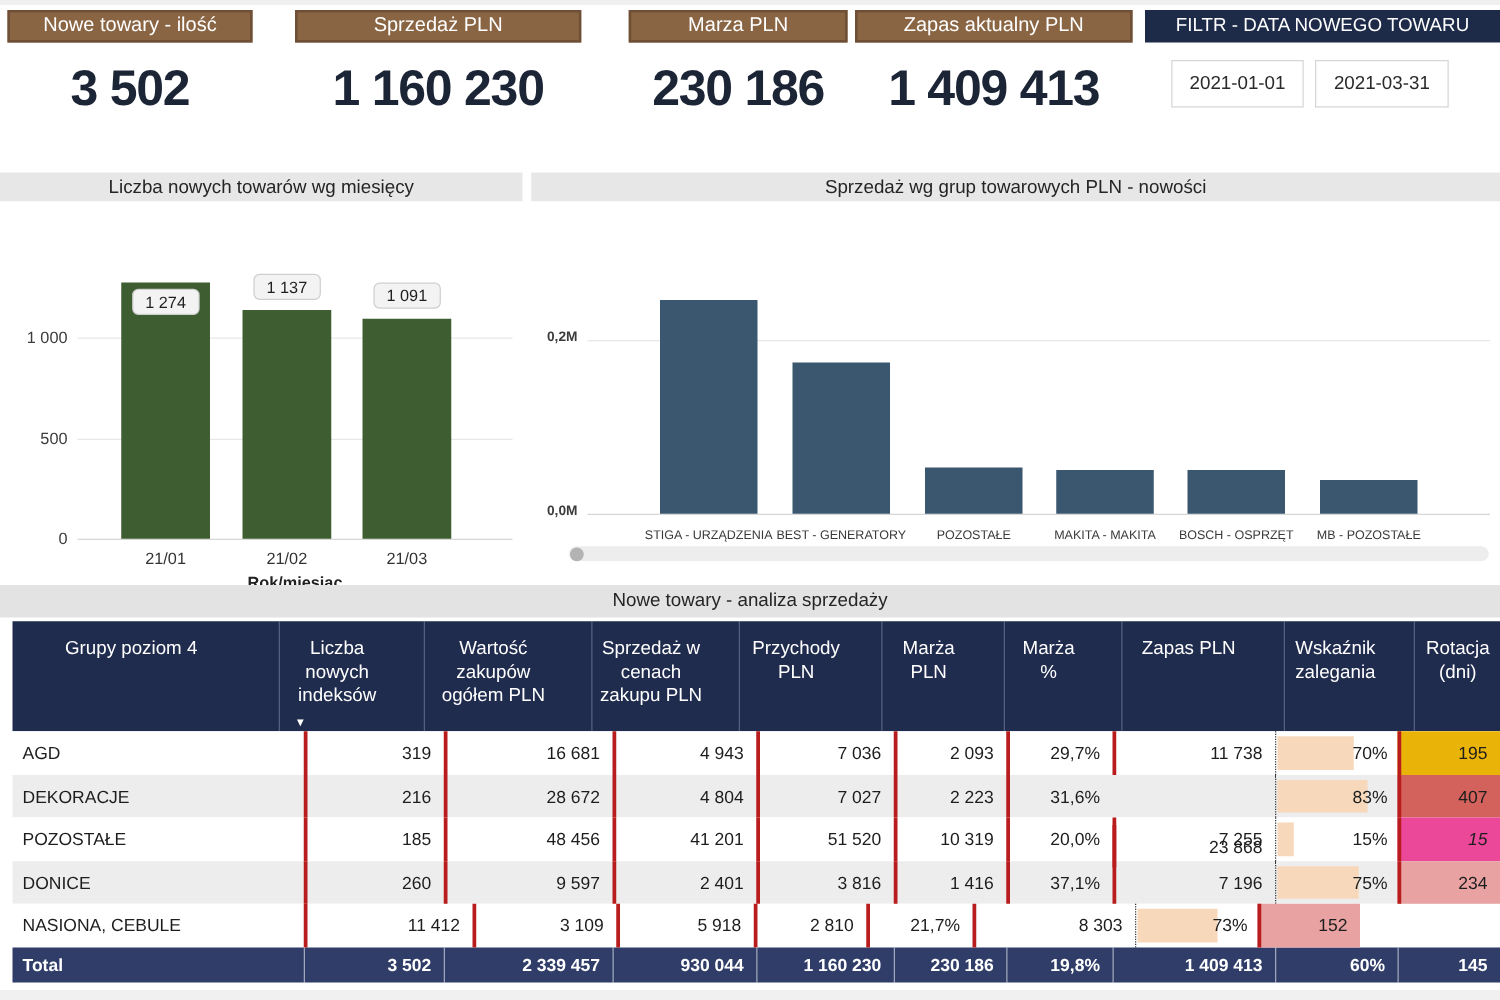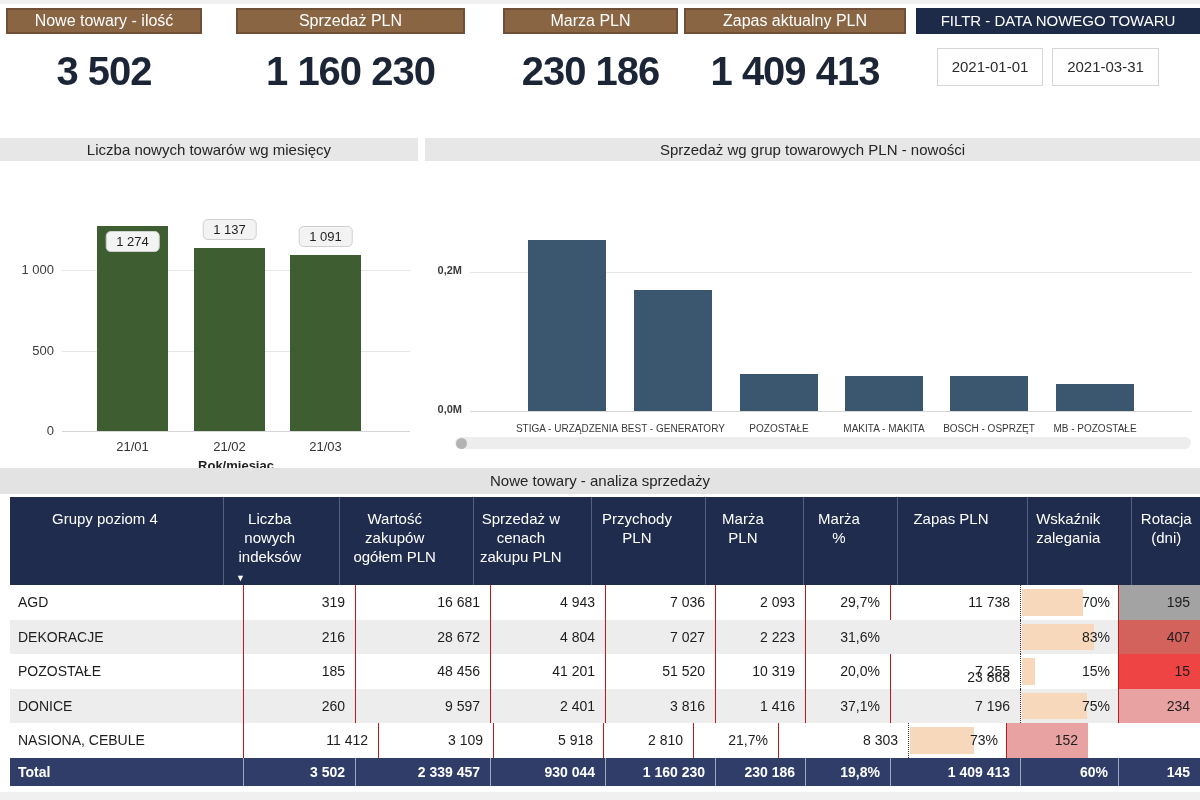--- a/index.html
+++ b/index.html
@@ -41,21 +41,21 @@
          font-size:15px;line-height:26px;color:#252525;}
   #table{position:absolute;left:10px;top:497px;width:1190px;}
   .trh{display:flex;background:var(--table_header_bg);height:88px;color:#fff;gap:23px;}
   .th{box-sizing:border-box;padding:12px 6px 0;text-align:center;font-size:15px;line-height:19px;
       border-left:1px solid rgba(150,160,190,.45);}
   .th:first-child{border-left:none;}
   .sort-ico{display:block;font-size:9px;text-align:left;margin:3px 0 0 6px;}
   .tr{display:flex;height:34.6px;background:#fff;}
   .tr.stripe{background:var(--stripe);}
   .td{position:relative;box-sizing:border-box;height:34.6px;line-height:34.6px;padding:0 10px 0 0;text-align:right;
-      font-size:14px;color:#1d1d1d;border-left:1px solid #b91c1c;white-space:nowrap;overflow:hidden;}
+      font-size:14px;color:#1d1d1d;border-left:3px solid #b91c1c;white-space:nowrap;overflow:hidden;}
   .td.first{text-align:left;padding:0 0 0 8px;border-left:none;}
   .td.zaleg{border-left:1px dotted #3a3a3a;padding-right:8px;}
   .zaleg-bar{position:absolute;left:1px;top:4px;bottom:4px;background:var(--zalegania_bar);}
   .zval{position:relative;}
   .tr.total{background:var(--total_bg);height:28px;}
   .tr.total .td{height:28px;line-height:28px;color:#fff;font-weight:700;border-left:1px solid rgba(255,255,255,.55);}
   .tr.total .td.first{border-left:none;}
 </style>
 </head>
 <body>
@@ -148,21 +148,21 @@
       <div class="tr">
         <div class="td first" style="width: 233px;">AGD</div>
         <div class="td" style="width: 112px;">319</div>
         <div class="td" style="width: 135px;">16 681</div>
         <div class="td" style="width: 115px;">4 943</div>
         <div class="td" style="width: 110px;">7 036</div>
         <div class="td" style="width: 90px;">2 093</div>
         <div class="td" style="width: 85px;">29,7%</div>
         <div class="td" style="width: 130px;">11 738</div>
         <div class="td zaleg" style="width: 98px;"><span class="zaleg-bar" style="width: 63%;"></span><span class="zval">70%</span></div>
-        <div class="td" style="width: 82px; background: #a3a3a3;">195</div>
+        <div class="td" style="width: 82px; background: #eab308;">195</div>
       </div>
       <div class="tr stripe">
         <div class="td first" style="width: 233px;">DEKORACJE</div>
         <div class="td" style="width: 112px;">216</div>
         <div class="td" style="width: 135px;">28 672</div>
         <div class="td" style="width: 115px;">4 804</div>
         <div class="td" style="width: 110px;">7 027</div>
         <div class="td" style="width: 90px;">2 223</div>
         <div class="td" style="width: 85px;">31,6%</div>
         <div class="td" style="width: 130px; margin-top: 40px;">23 868</div>
@@ -172,21 +172,21 @@
       <div class="tr">
         <div class="td first" style="width: 233px;">POZOSTAŁE</div>
         <div class="td" style="width: 112px;">185</div>
         <div class="td" style="width: 135px;">48 456</div>
         <div class="td" style="width: 115px;">41 201</div>
         <div class="td" style="width: 110px;">51 520</div>
         <div class="td" style="width: 90px;">10 319</div>
         <div class="td" style="width: 85px;">20,0%</div>
         <div class="td" style="width: 130px;">7 255</div>
         <div class="td zaleg" style="width: 98px;"><span class="zaleg-bar" style="width: 13.5%;"></span><span class="zval">15%</span></div>
-        <div class="td" style="width: 82px; background: #ef4444;">15</div>
+        <div class="td" style="width: 82px; background: #ec4899; font-style: italic;">15</div>
       </div>
       <div class="tr stripe">
         <div class="td first" style="width: 233px;">DONICE</div>
         <div class="td" style="width: 112px;">260</div>
         <div class="td" style="width: 135px;">9 597</div>
         <div class="td" style="width: 115px;">2 401</div>
         <div class="td" style="width: 110px;">3 816</div>
         <div class="td" style="width: 90px;">1 416</div>
         <div class="td" style="width: 85px;">37,1%</div>
         <div class="td" style="width: 130px;">7 196</div>

